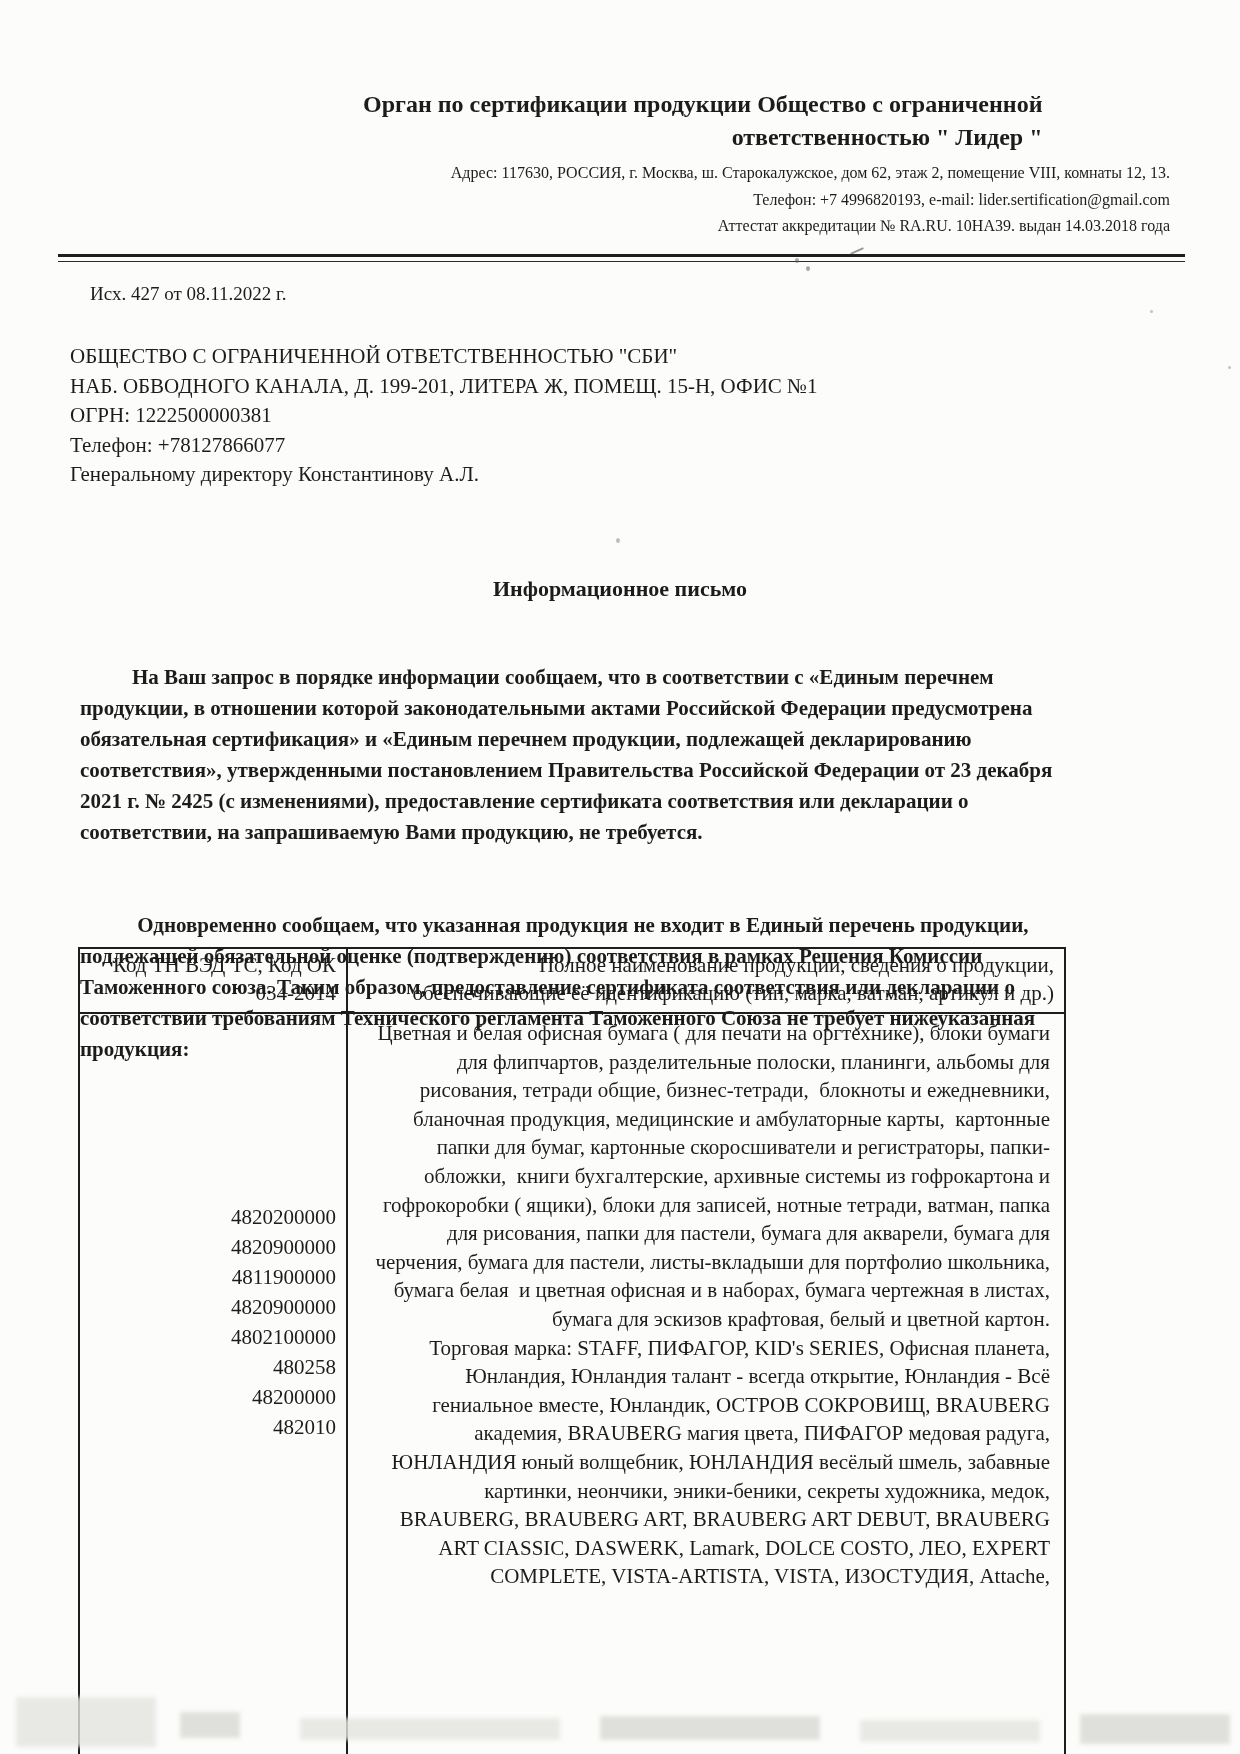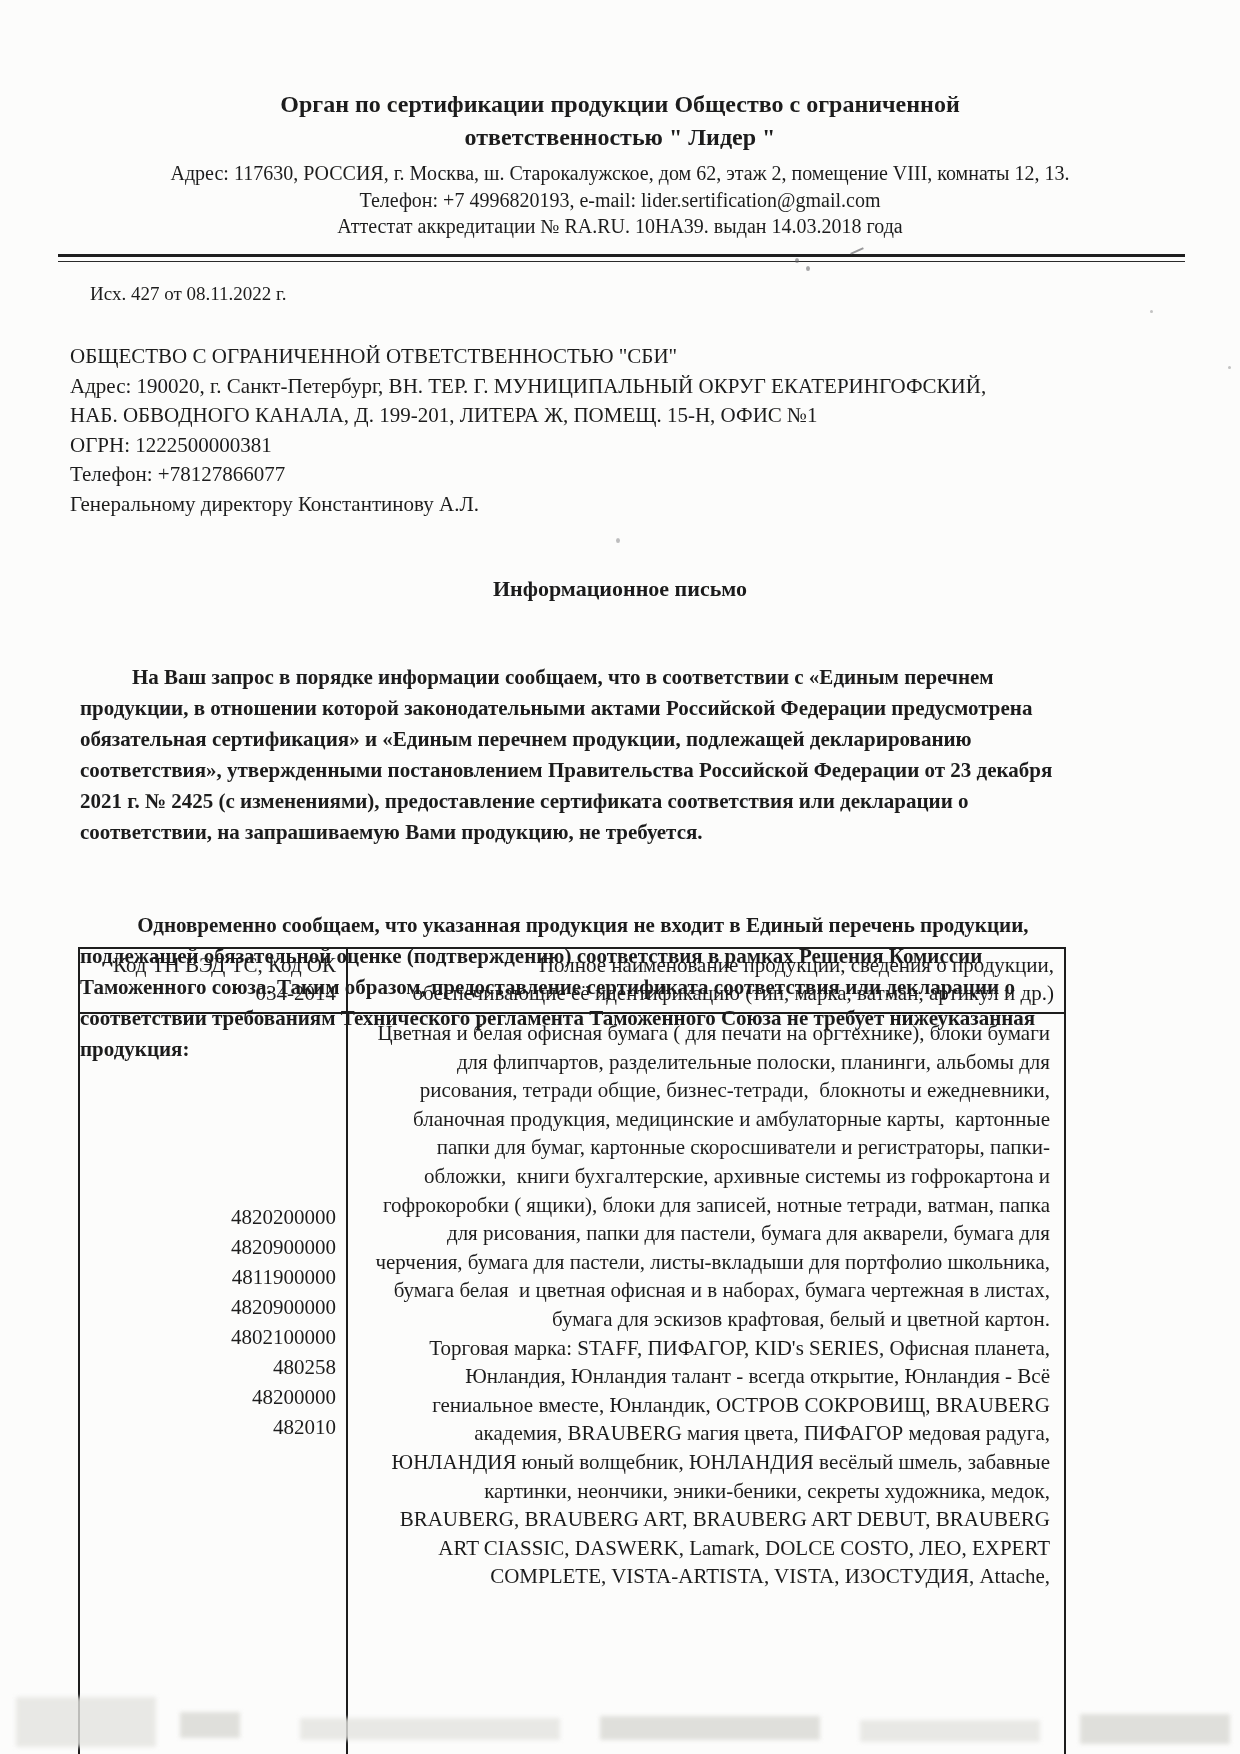--- a/index.html
+++ b/index.html
@@ -4,23 +4,23 @@
 <style>
   html, body { margin:0; padding:0; }
   body {
     width:1240px; height:1754px; position:relative; overflow:hidden;
     background:#fbfbf9;
     font-family:"Liberation Serif","DejaVu Serif",serif;
     color:#1c1c1c;
   }
   .page { position:absolute; inset:0; background:#fcfcfb; }
 
-  .letterhead { position:absolute; top:88px; left:70px; width:1100px; text-align:center; }
+  .letterhead { position:absolute; top:88px; left:70px; width:1100px; text-align:right; }
   .org-name { font-weight:bold; font-size:24px; line-height:33px; max-width:845px; margin:0 auto 6px auto; }
-  .lh-line { font-size:20px; line-height:26.5px; }
+  .lh-line { font-size:16px; line-height:26.5px; }
 
   .divider { position:absolute; top:254px; left:58px; width:1127px; height:4px;
              border-top:3px solid #1e1e1e; border-bottom:1px solid #2a2a2a; }
 
   .outgoing { position:absolute; top:283px; left:90px; font-size:19px;font-family:Liberation Serif, serif; }
 
   .recipient { position:absolute; top:342px; left:70px; width:1098px; text-align:left;
                font-size:21px; line-height:29.5px; }
 
   .letter-title { position:absolute; top:568px; left:70px; width:1100px; text-align:center;
@@ -66,21 +66,20 @@
   <div class="outgoing">Исх. 427 от 08.11.2022 г.</div>
 
   <div class="artifact pen-dot" style="top:258px; left:795px;"></div>
   <div class="artifact pen-dot" style="top:266px; left:806px;"></div>
   <div class="artifact pen-dash" style="top:250px; left:850px;"></div>
   <div class="artifact speck" style="top:310px; left:1150px;"></div>
   <div class="artifact speck" style="top:366px; left:1228px;"></div>
 
   <div class="recipient">
     <div>ОБЩЕСТВО С ОГРАНИЧЕННОЙ ОТВЕТСТВЕННОСТЬЮ "СБИ"</div>
-    <div>Адрес: 190020, г. Санкт-Петербург, ВН. ТЕР. Г. МУНИЦИПАЛЬНЫЙ ОКРУГ ЕКАТЕРИНГОФСКИЙ,</div>
     <div>НАБ. ОБВОДНОГО КАНАЛА, Д. 199-201, ЛИТЕРА Ж, ПОМЕЩ. 15-Н, ОФИС №1</div>
     <div>ОГРН: 1222500000381</div>
     <div>Телефон: +78127866077</div>
     <div>Генеральному директору Константинову А.Л.</div>
   </div>
 
   <div class="artifact pen-dot" style="top:538px; left:616px; opacity:.4;"></div>
 
   <div class="letter-title">Информационное письмо</div>
 

